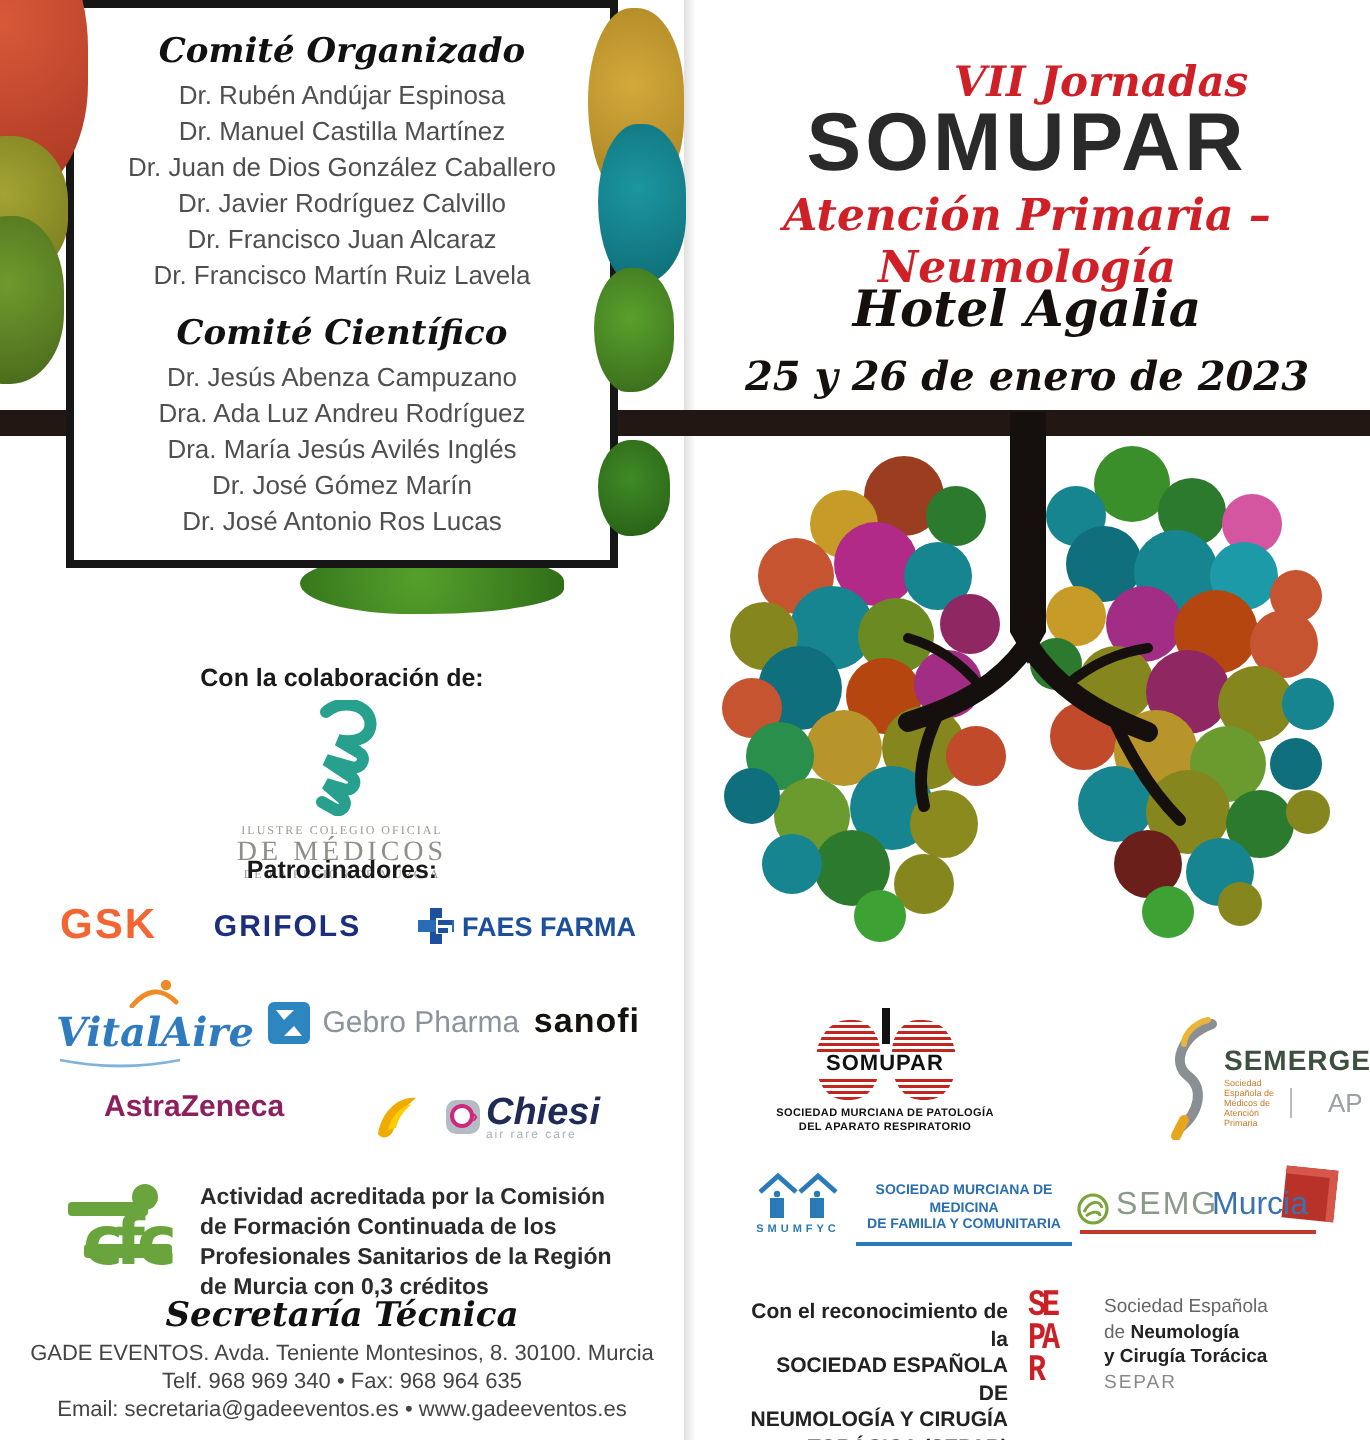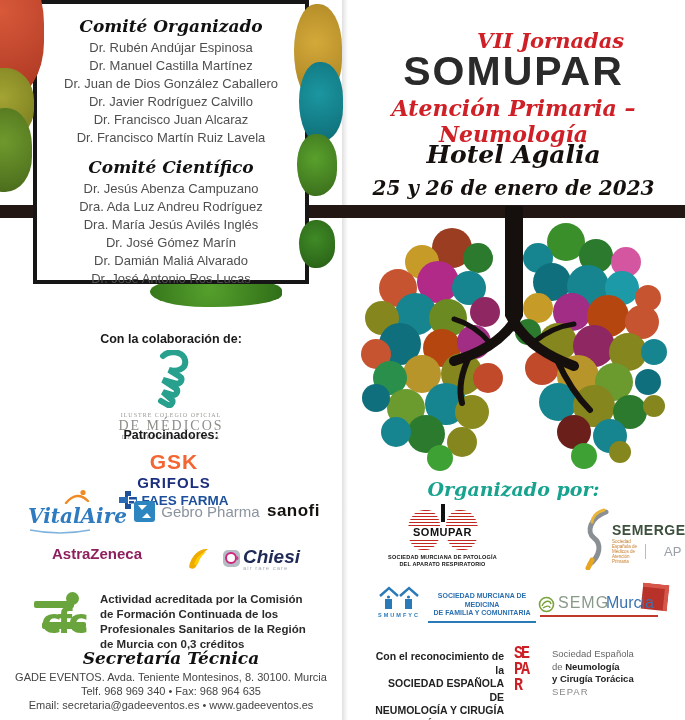--- a/index.html
+++ b/index.html
@@ -76,38 +76,37 @@
     <div class="cm-name">Dr. Manuel Castilla Martínez</div>
     <div class="cm-name">Dr. Juan de Dios González Caballero</div>
     <div class="cm-name">Dr. Javier Rodríguez Calvillo</div>
     <div class="cm-name">Dr. Francisco Juan Alcaraz</div>
     <div class="cm-name">Dr. Francisco Martín Ruiz Lavela</div>
     <div class="cm-title script" style="margin-top:10px;">Comité Científico</div>
     <div class="cm-name">Dr. Jesús Abenza Campuzano</div>
     <div class="cm-name">Dra. Ada Luz Andreu Rodríguez</div>
     <div class="cm-name">Dra. María Jesús Avilés Inglés</div>
     <div class="cm-name">Dr. José Gómez Marín</div>
-    <div class="cm-name">Dr. Damián Maliá Alvarado</div>
     <div class="cm-name">Dr. José Antonio Ros Lucas</div>
   </div>
 
   <div class="abs ctr heading-sm" style="left:0;top:332px;width:342px;">Con la colaboración de:</div>
 
   <div class="abs ctr" style="left:0;top:350px;width:342px;">
     <svg width="44" height="58" viewBox="0 0 44 58">
       <path d="M14,6 C20,0 34,1 36,10 C38,19 28,22 20,20 L30,26 C34,28 33,33 28,34 L14,30 L26,38 C30,40 28,45 24,45 L14,42 L22,49 C25,51 23,56 19,55 L12,51" fill="none" stroke="#27a08e" stroke-width="6" stroke-linecap="round"></path>
     </svg>
     <div class="colegio-tiny">ILUSTRE COLEGIO OFICIAL</div>
     <div class="colegio-mid">DE MÉDICOS</div>
     <div class="colegio-tiny">DE LA REGIÓN DE MURCIA</div>
   </div>
 
   <div class="abs ctr heading-sm" style="left:0;top:428px;width:342px;">Patrocinadores:</div>
 
-  <div class="abs sprow" style="left:30px;top:450px;width:288px;height:26px;flex-direction:column;">
+  <div class="abs sprow" style="left:30px;top:450px;width:288px;height:26px;">
     <span class="gsk">GSK</span>
     <span class="grifols">GRIFOLS</span>
     <span style="display:flex;align-items:center;gap:4px;">
       <svg width="18" height="18" viewBox="0 0 18 18">
         <rect x="6" y="0" width="6" height="18" fill="#1c4f9c"></rect>
         <rect x="0" y="6" width="18" height="6" fill="#2a6bb5"></rect>
         <rect x="9" y="5" width="8" height="8" fill="#fff"></rect>
         <rect x="10" y="6" width="7" height="2.5" fill="#1c4f9c"></rect>
         <rect x="10" y="10" width="5" height="2.5" fill="#1c4f9c"></rect>
       </svg>
@@ -247,21 +246,20 @@
       <path d="M153,0 h18 v110 l-9,16 -9,-16 z" fill="#15100d"></path>
       <path d="M162,116 C148,136 128,147 102,155" fill="none" stroke="#15100d" stroke-width="10" stroke-linecap="round"></path>
       <path d="M118,149 C110,165 106,181 110,197" fill="none" stroke="#15100d" stroke-width="6" stroke-linecap="round"></path>
       <path d="M138,137 C128,125 116,117 102,113" fill="none" stroke="#15100d" stroke-width="5" stroke-linecap="round"></path>
       <path d="M162,116 C176,138 196,150 222,160" fill="none" stroke="#15100d" stroke-width="10" stroke-linecap="round"></path>
       <path d="M205,154 C214,174 224,190 238,204" fill="none" stroke="#15100d" stroke-width="6" stroke-linecap="round"></path>
       <path d="M182,136 C194,126 208,120 222,118" fill="none" stroke="#15100d" stroke-width="5" stroke-linecap="round"></path>
     </g>
   </svg>
 
-  <div class="abs ctr script" style="left:342px;top:478px;width:343px;font-size:19px;color:#18a38f;">Organizado por:</div>
 
   <div class="abs ctr" style="left:385px;top:504px;width:115px;">
     <div style="position:relative;width:74px;height:46px;margin:0 auto;">
       <div style="position:absolute;left:2px;top:6px;width:32px;height:40px;border-radius:50% 40% 45% 45%;
                   background:repeating-linear-gradient(0deg,#c22621 0 1.4px,#fff 1.4px 3px);"></div>
       <div style="position:absolute;right:2px;top:6px;width:32px;height:40px;border-radius:40% 50% 45% 45%;
                   background:repeating-linear-gradient(0deg,#c22621 0 1.4px,#fff 1.4px 3px);"></div>
       <div style="position:absolute;left:35px;top:0;width:4px;height:18px;background:#111;"></div>
       <div style="position:absolute;left:0;top:22px;width:74px;background:#fff;font-size:11px;font-weight:bold;
                   color:#111;letter-spacing:.5px;">SOMUPAR</div>

